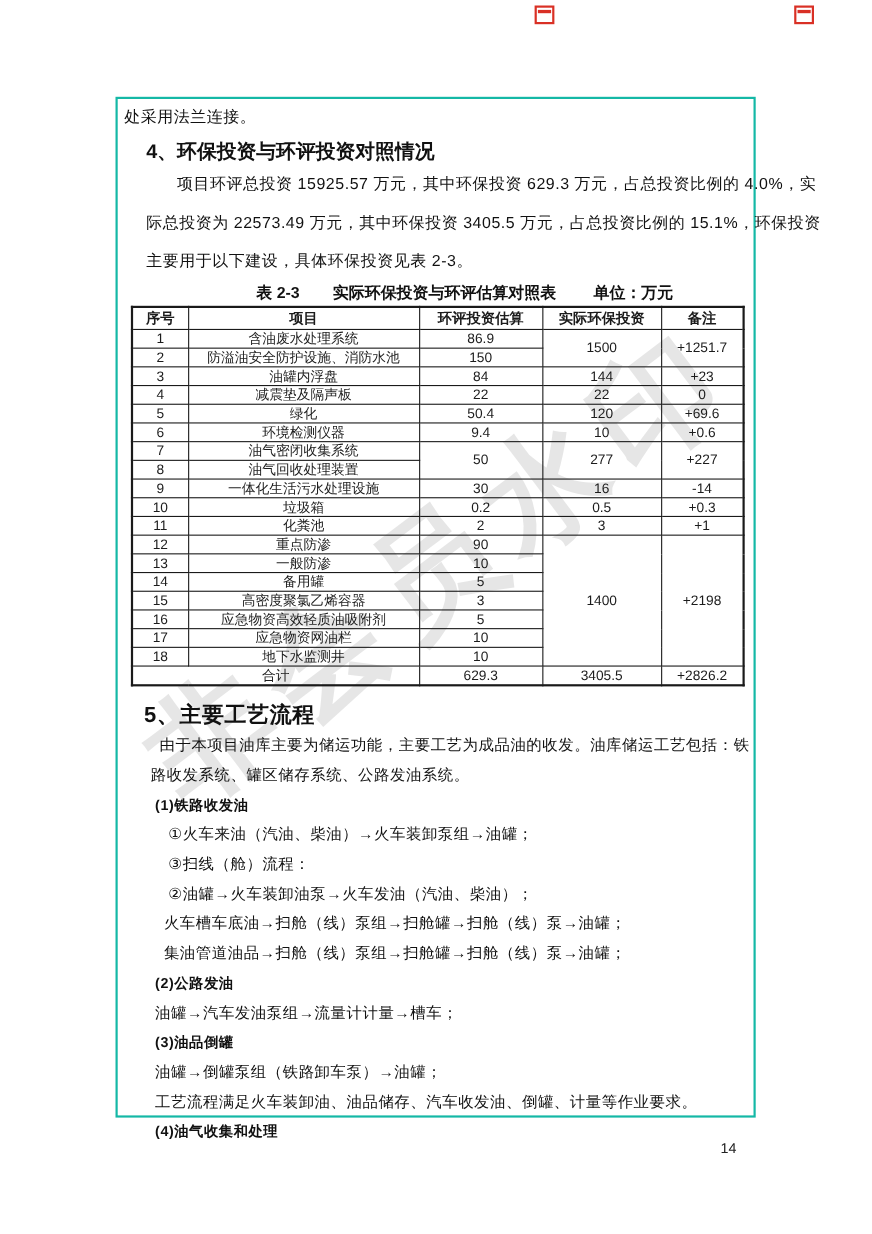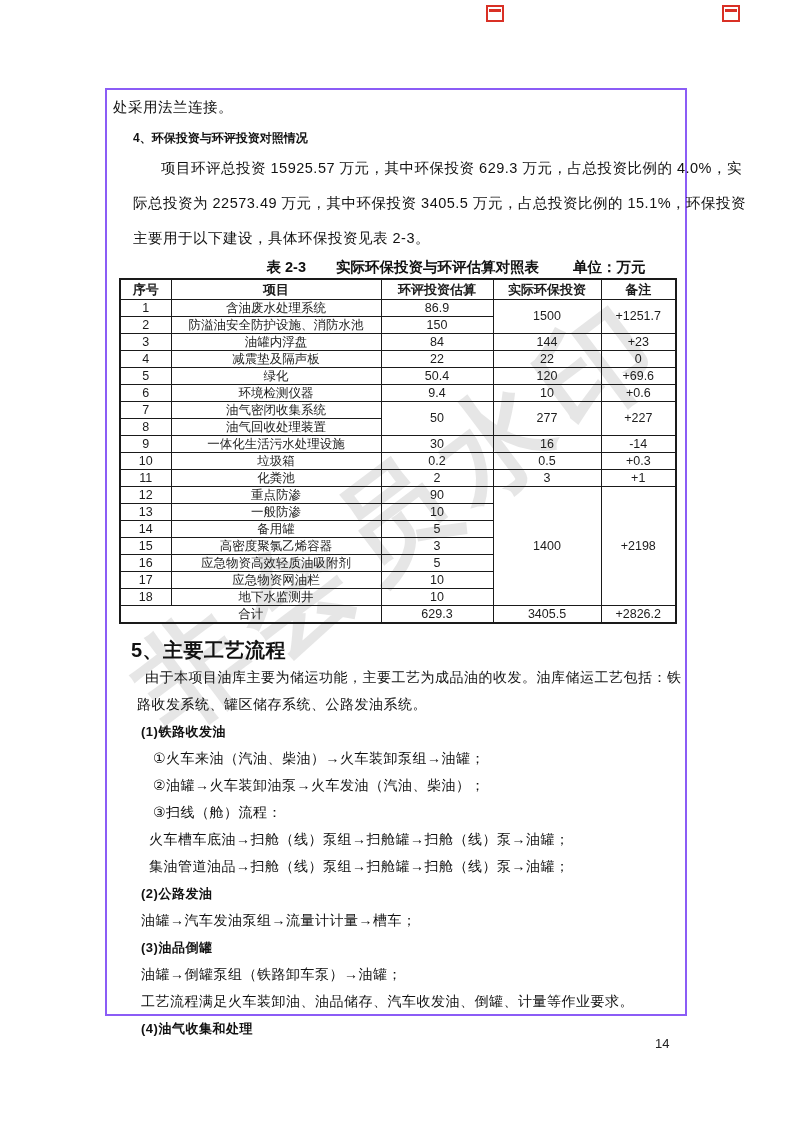--- a/index.html
+++ b/index.html
@@ -21,28 +21,28 @@
     position:absolute;width:14px;height:13px;border:2px solid #d93025;z-index:3;
   }
   .red-mark i{
     display:block;height:3px;margin:2px 1px 0 1px;background:#d93025;
   }
   .red-mark.m1{left:486px;top:5px;}
   .red-mark.m2{left:722px;top:5px;}
   
   .content-box{
     position:absolute;left:105px;top:88px;width:566px;height:919px;
-    border:2px solid #8b5cf6;padding:5px 6px 0 6px;z-index:1;background:transparent;
+    border:2px solid #14b8a6;padding:5px 6px 0 6px;z-index:1;background:transparent;
   }
   .line{font-size:14.5px;letter-spacing:0.5px;white-space:nowrap;}
   .l-flange{height:24px;line-height:24px;}
-  .h-sec{height:26px;line-height:26px;margin-top:6px;font-weight:bold;font-size:12px;padding-left:20px;}
+  .h-sec{height:26px;line-height:26px;margin-top:6px;font-weight:bold;font-size:18px;padding-left:20px;}
   .para-line{height:35px;line-height:35px;margin-left:20px;}
   .pl0{padding-left:0;} .pl28{padding-left:28px;}
-  .caption{height:22px;line-height:22px;font-weight:bold;font-size:14.5px;padding-left:120px;white-space:nowrap;text-align:center;}
+  .caption{height:22px;line-height:22px;font-weight:bold;font-size:14.5px;padding-left:120px;white-space:nowrap;}
   .caption .cap-title{margin-left:26px;}
   .caption .cap-unit{margin-left:30px;}
   
   table.inv{
     border-collapse:collapse;margin-left:6px;table-layout:fixed;width:556px;
     font-size:12.5px;color:#1c1c1c;background:transparent;
     border:2px solid #1a1a1a;
   }
   table.inv td,table.inv th{
     border:1px solid #1a1a1a;text-align:center;vertical-align:middle;
@@ -227,22 +227,22 @@
           </tr>
         </tbody>
     </table>
 
     <div class="sec5">
       <div class="s5line s5h">5、主要工艺流程</div>
       <div class="s5line ind32">由于本项目油库主要为储运功能，主要工艺为成品油的收发。油库储运工艺包括：铁</div>
       <div class="s5line ind0">路收发系统、罐区储存系统、公路发油系统。</div>
       <div class="s5line s5sub">(1)铁路收发油</div>
       <div class="s5line ind40">①火车来油（汽油、柴油）→火车装卸泵组→油罐；</div>
+      <div class="s5line ind40">③扫线（舱）流程：</div>
       <div class="s5line ind40">②油罐→火车装卸油泵→火车发油（汽油、柴油）；</div>
-      <div class="s5line ind40">③扫线（舱）流程：</div>
       <div class="s5line ind36">火车槽车底油→扫舱（线）泵组→扫舱罐→扫舱（线）泵→油罐；</div>
       <div class="s5line ind36">集油管道油品→扫舱（线）泵组→扫舱罐→扫舱（线）泵→油罐；</div>
       <div class="s5line s5sub">(2)公路发油</div>
       <div class="s5line ind28">油罐→汽车发油泵组→流量计计量→槽车；</div>
       <div class="s5line s5sub">(3)油品倒罐</div>
       <div class="s5line ind28">油罐→倒罐泵组（铁路卸车泵）→油罐；</div>
       <div class="s5line ind28">工艺流程满足火车装卸油、油品储存、汽车收发油、倒罐、计量等作业要求。</div>
       <div class="s5line s5sub">(4)油气收集和处理</div>
     </div>
 

